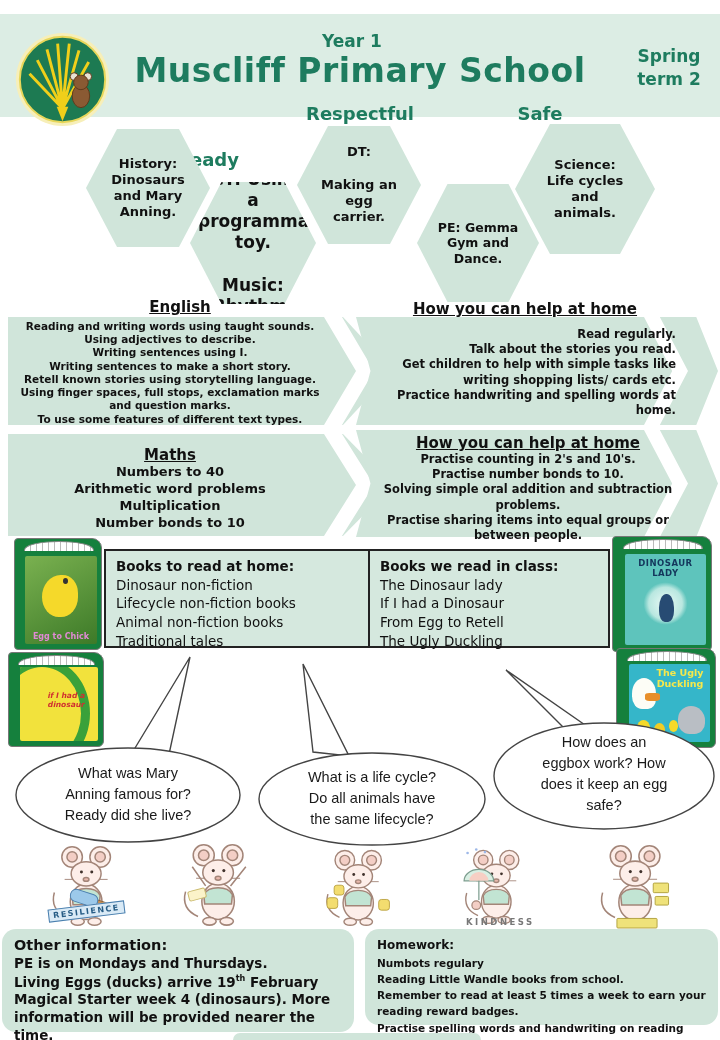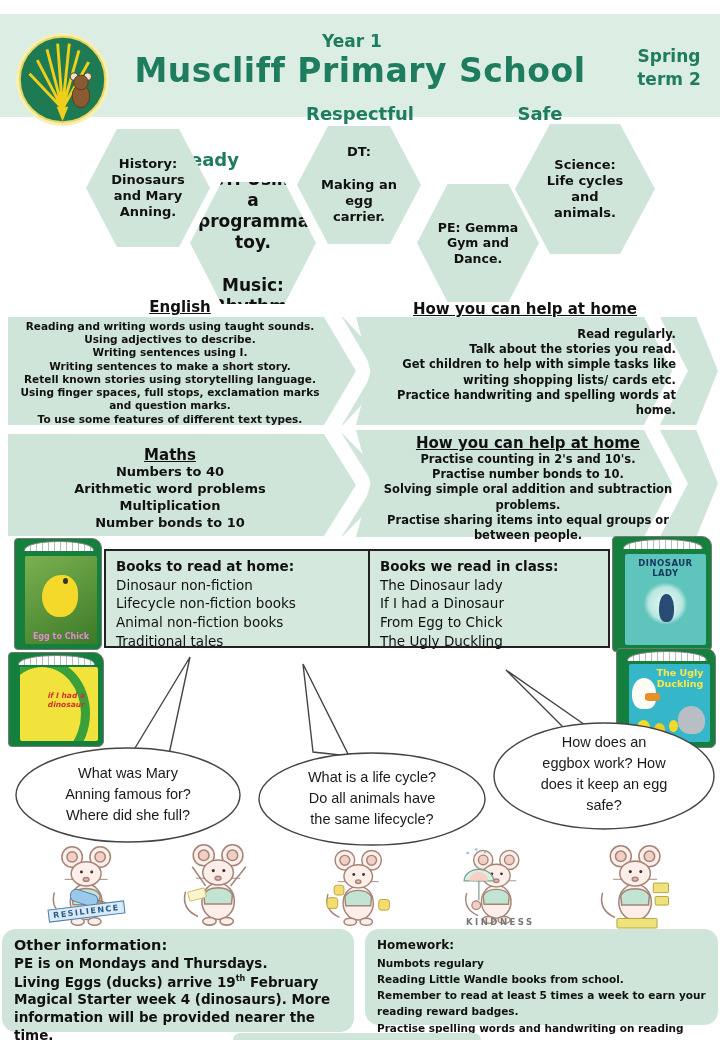--- a/index.html
+++ b/index.html
@@ -224,21 +224,21 @@
       <div class="bt">Books to read at home:</div>
       <div>Dinosaur non-fiction</div>
       <div>Lifecycle non-fiction books</div>
       <div>Animal non-fiction books</div>
       <div>Traditional tales</div>
     </div>
     <div class="bcell bright">
       <div class="bt">Books we read in class:</div>
       <div>The Dinosaur lady</div>
       <div>If I had a Dinosaur</div>
-      <div>From Egg to Chick</div>
+      <div>From Egg to Retell</div>
       <div>The Ugly Duckling</div>
     </div>
   </div>
 
   <div class="abs book" style="left:14px; top:538px; width:88px; height:112px;">
     <div class="cover cov-chick">
       <div class="chick"></div>
       <div class="cov-t1">Egg to Chick</div>
     </div>
   </div>
@@ -262,21 +262,21 @@
     </div>
   </div>
 
   <div class="abs" style="left:12px; top:655px; width:240px; height:190px;">
     <svg width="240" height="190" viewBox="0 0 240 190">
       <polygon points="120,98 178,2 156,104" fill="#fff" stroke="#444" stroke-width="1.4"></polygon>
       <ellipse cx="116" cy="140" rx="112" ry="47" fill="#fff" stroke="#444" stroke-width="1.4"></ellipse>
     </svg>
     <div class="bubble-text pre" style="left:10px; top:108px; width:212px;">What was Mary
 Anning famous for?
-Where did she full?</div>
+Ready did she live?</div>
   </div>
 
   <div class="abs" style="left:255px; top:662px; width:240px; height:190px;">
     <svg width="240" height="190" viewBox="0 0 240 190">
       <polygon points="58,90 48,2 94,94" fill="#fff" stroke="#444" stroke-width="1.4"></polygon>
       <ellipse cx="117" cy="137" rx="113" ry="46" fill="#fff" stroke="#444" stroke-width="1.4"></ellipse>
     </svg>
     <div class="bubble-text pre" style="left:10px; top:105px; width:214px;">What is a life cycle?
 Do all animals have
 the same lifecycle?</div>

